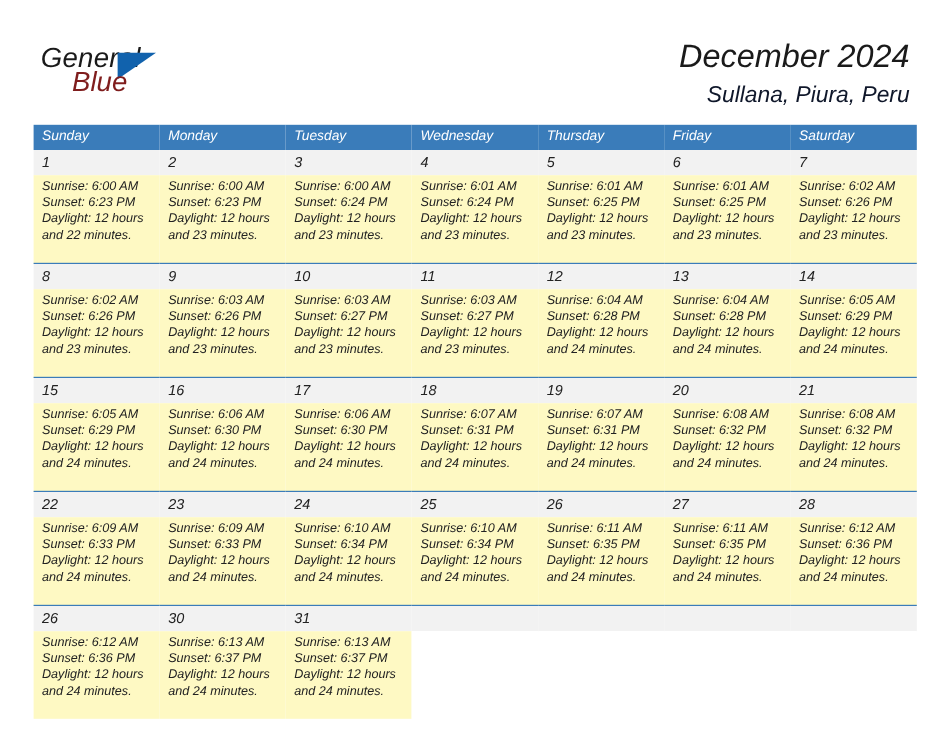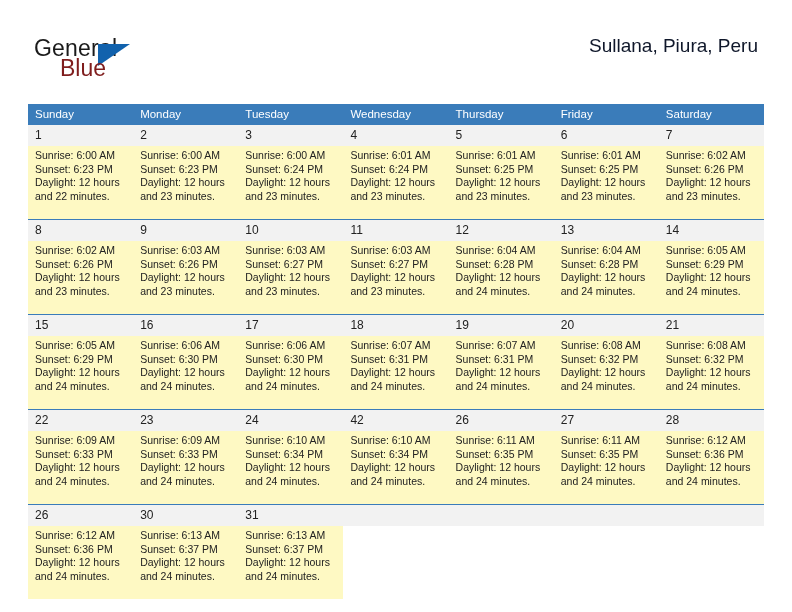--- a/index.html
+++ b/index.html
@@ -13,20 +13,21 @@
     background: #ffffff;
     font-family: "Liberation Sans", sans-serif;
     color: #000000;
     overflow: hidden;
   }
   .page {
     position: relative;
     width: 792px;
     height: 612px;
     box-sizing: border-box;
+    font-style: italic;
   }
 
   
   .header {
     position: absolute;
     left: 0;
     top: 0;
     width: 792px;
     height: 100px;
   }
@@ -146,20 +147,21 @@
 
   <div class="header">
 
     <div class="logo">
       <span class="logo-general">General</span>
       <span class="logo-flag"></span>
       <span class="logo-blue">Blue</span>
     </div>
 
     <div class="title-block">
+      <div class="cal-title">December 2024</div>
       <div class="cal-subtitle">Sullana, Piura, Peru</div>
     </div>
 
   </div>
 
   <table class="calendar">
     <thead>
       <tr>
         <th>Sunday</th>
         <th>Monday</th>
@@ -327,21 +329,21 @@
             <span class="line">Sunrise: 6:08 AM</span>
             <span class="line">Sunset: 6:32 PM</span>
             <span class="line">Daylight: 12 hours</span>
             <span class="line">and 24 minutes.</span>
           </td>
         </tr>
         <tr class="week-row">
           <td class="daynum-cell">22</td>
           <td class="daynum-cell">23</td>
           <td class="daynum-cell">24</td>
-          <td class="daynum-cell">42</td>
+          <td class="daynum-cell">25</td>
           <td class="daynum-cell">26</td>
           <td class="daynum-cell">27</td>
           <td class="daynum-cell">28</td>
         </tr>
         <tr>
           <td class="info-cell">
             <span class="line">Sunrise: 6:09 AM</span>
             <span class="line">Sunset: 6:33 PM</span>
             <span class="line">Daylight: 12 hours</span>
             <span class="line">and 24 minutes.</span>

